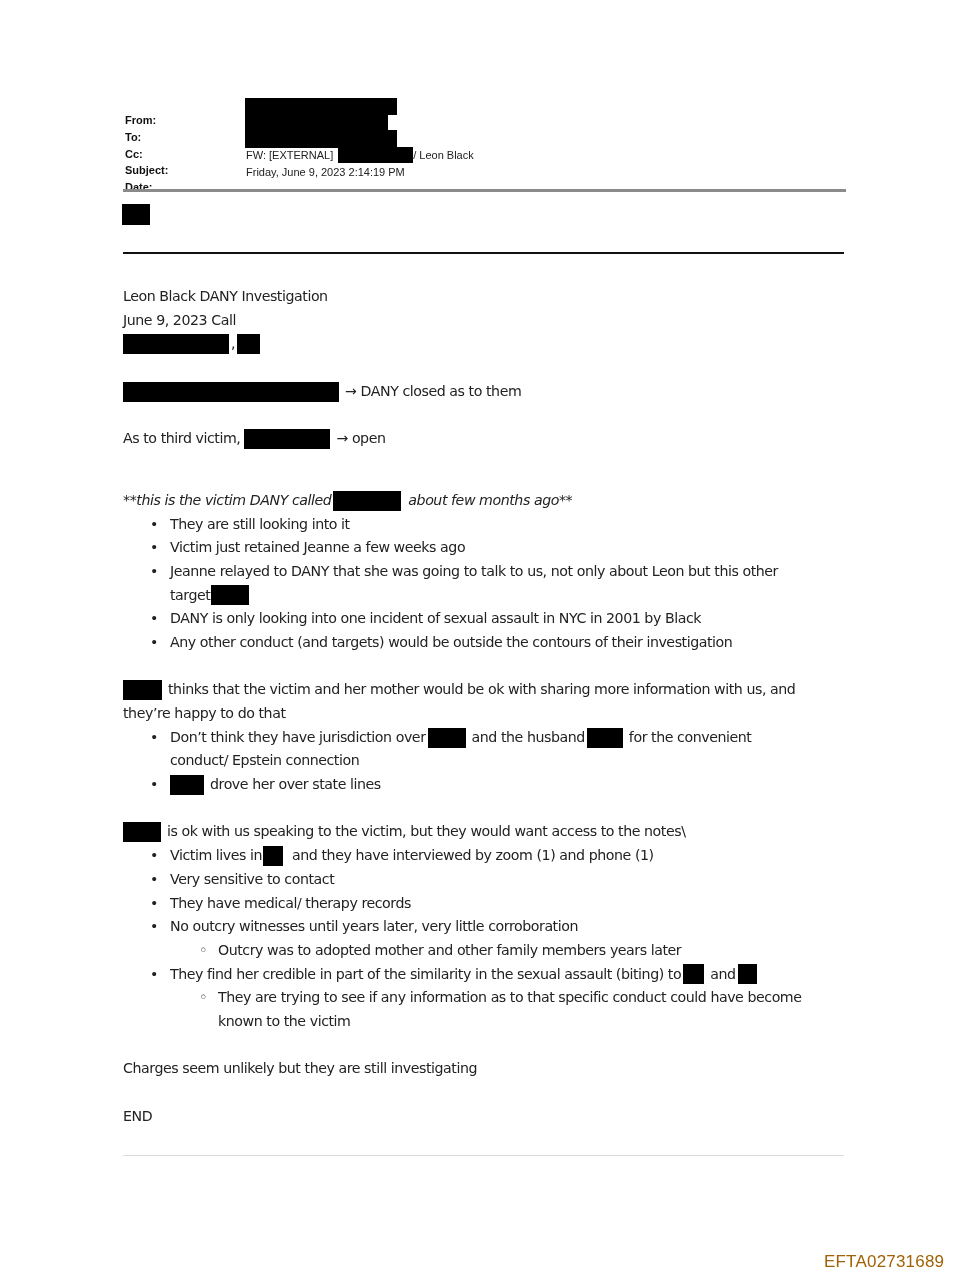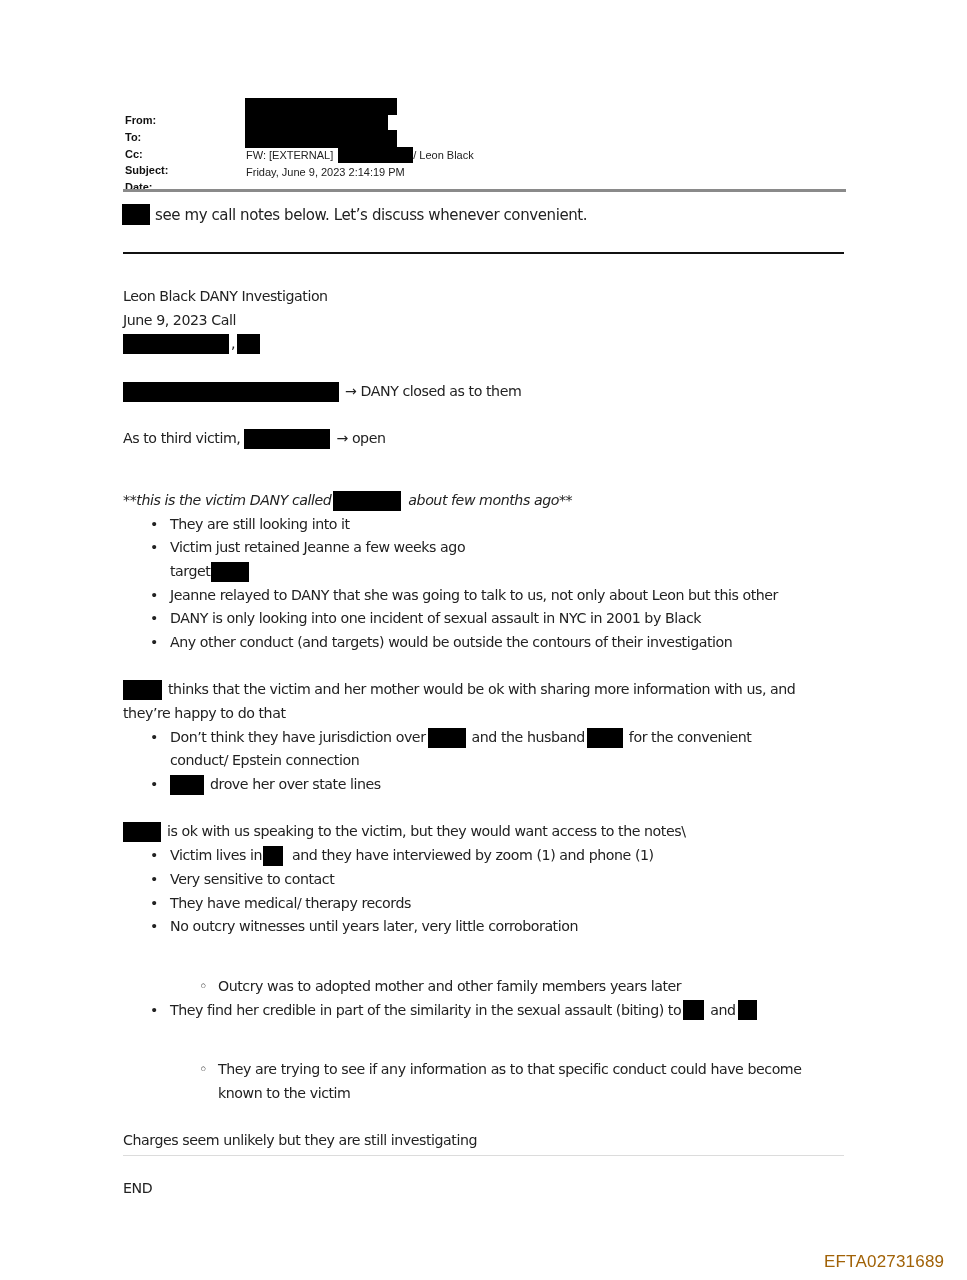--- a/index.html
+++ b/index.html
@@ -23,21 +23,21 @@
     .intro .redact { width: 28px; height: 21px; margin-right: 5px; }
     .rule-mid { position: absolute; left: 123px; top: 252px; width: 721px; height: 2px; background: #111; }
 
     
     .body { position: absolute; left: 123px; top: 285px; width: 725px; font-family: "DejaVu Sans", sans-serif; font-size: 14.2px; line-height: 23.7px; letter-spacing: -0.45px; color: #222; }
     .line { white-space: nowrap; display: flex; align-items: center; height: 23.7px; }
     .gap { height: 23.7px; }
     .italic { font-style: italic; margin-top: 38px; }
     .bul { position: relative; padding-left: 47px; }
     .bul::before { content: "\2022"; position: absolute; left: 27px; top: 0; }
-    .sub { position: relative; padding-left: 95px; margin-top: 36px; }
+    .sub { position: relative; padding-left: 95px; }
     .sub::before { content: "\25E6"; position: absolute; left: 76px; top: 0; }
     .line .redact { height: 20px; }
     .footer-rule { position: absolute; left: 123px; top: 1155px; width: 721px; height: 1px; background: #dcdcdc; }
     .stamp { position: absolute; left: 824px; top: 1252px; font-family: "Liberation Sans", sans-serif; font-size: 17px; color: #a16207; letter-spacing: 0.2px; }
   </style>
 </head>
 <body>
 
 <div class="hdr">
   <div class="hdr-row">
@@ -61,21 +61,20 @@
   </div>
 </div>
 <div class="hdr-redact-main"></div>
 <div class="hdr-redact-notch"></div>
 <div class="hdr-redact-subject"></div>
 
 <div class="rule-top"></div>
 
 <div class="intro">
   <span class="redact"></span>
-  <span>see my call notes below.  Let’s discuss whenever convenient.</span>
 </div>
 
 <div class="rule-mid"></div>
 
 <div class="body">
   <div class="line">Leon Black DANY Investigation</div>
   <div class="line">June 9, 2023 Call</div>
   <div class="line">
     <span class="redact" style="width:106px;"></span>
     <span style="margin:0 2px;">,</span>
@@ -92,25 +91,25 @@
     <span class="redact" style="width:86px;margin:0 6px 0 4px;"></span>
     <span>→ open</span>
   </div>
   <div class="line italic">
     <span>**this is the victim DANY called</span>
     <span class="redact" style="width:68px;margin:0 7px 0 2px;"></span>
     <span>about few months ago**</span>
   </div>
   <div class="line bul">They are still looking into it</div>
   <div class="line bul">Victim just retained Jeanne a few weeks ago</div>
+  <div class="line bul">Jeanne relayed to DANY that she was going to talk to us, not only about Leon but this other</div>
   <div class="line" style="padding-left:47px;">
     <span>target</span>
     <span class="redact" style="width:38px;margin-left:1px;"></span>
   </div>
-  <div class="line bul">Jeanne relayed to DANY that she was going to talk to us, not only about Leon but this other</div>
   <div class="line bul">DANY is only looking into one incident of sexual assault in NYC in 2001 by Black</div>
   <div class="line bul">Any other conduct (and targets) would be outside the contours of their investigation</div>
   <div class="gap"></div>
   <div class="line">
     <span class="redact" style="width:39px;margin-right:6px;"></span>
     <span>thinks that the victim and her mother would be ok with sharing more information with us, and</span>
   </div>
   <div class="line">they’re happy to do that</div>
   <div class="line bul">
     <span>Don’t think they have jurisdiction over</span>

